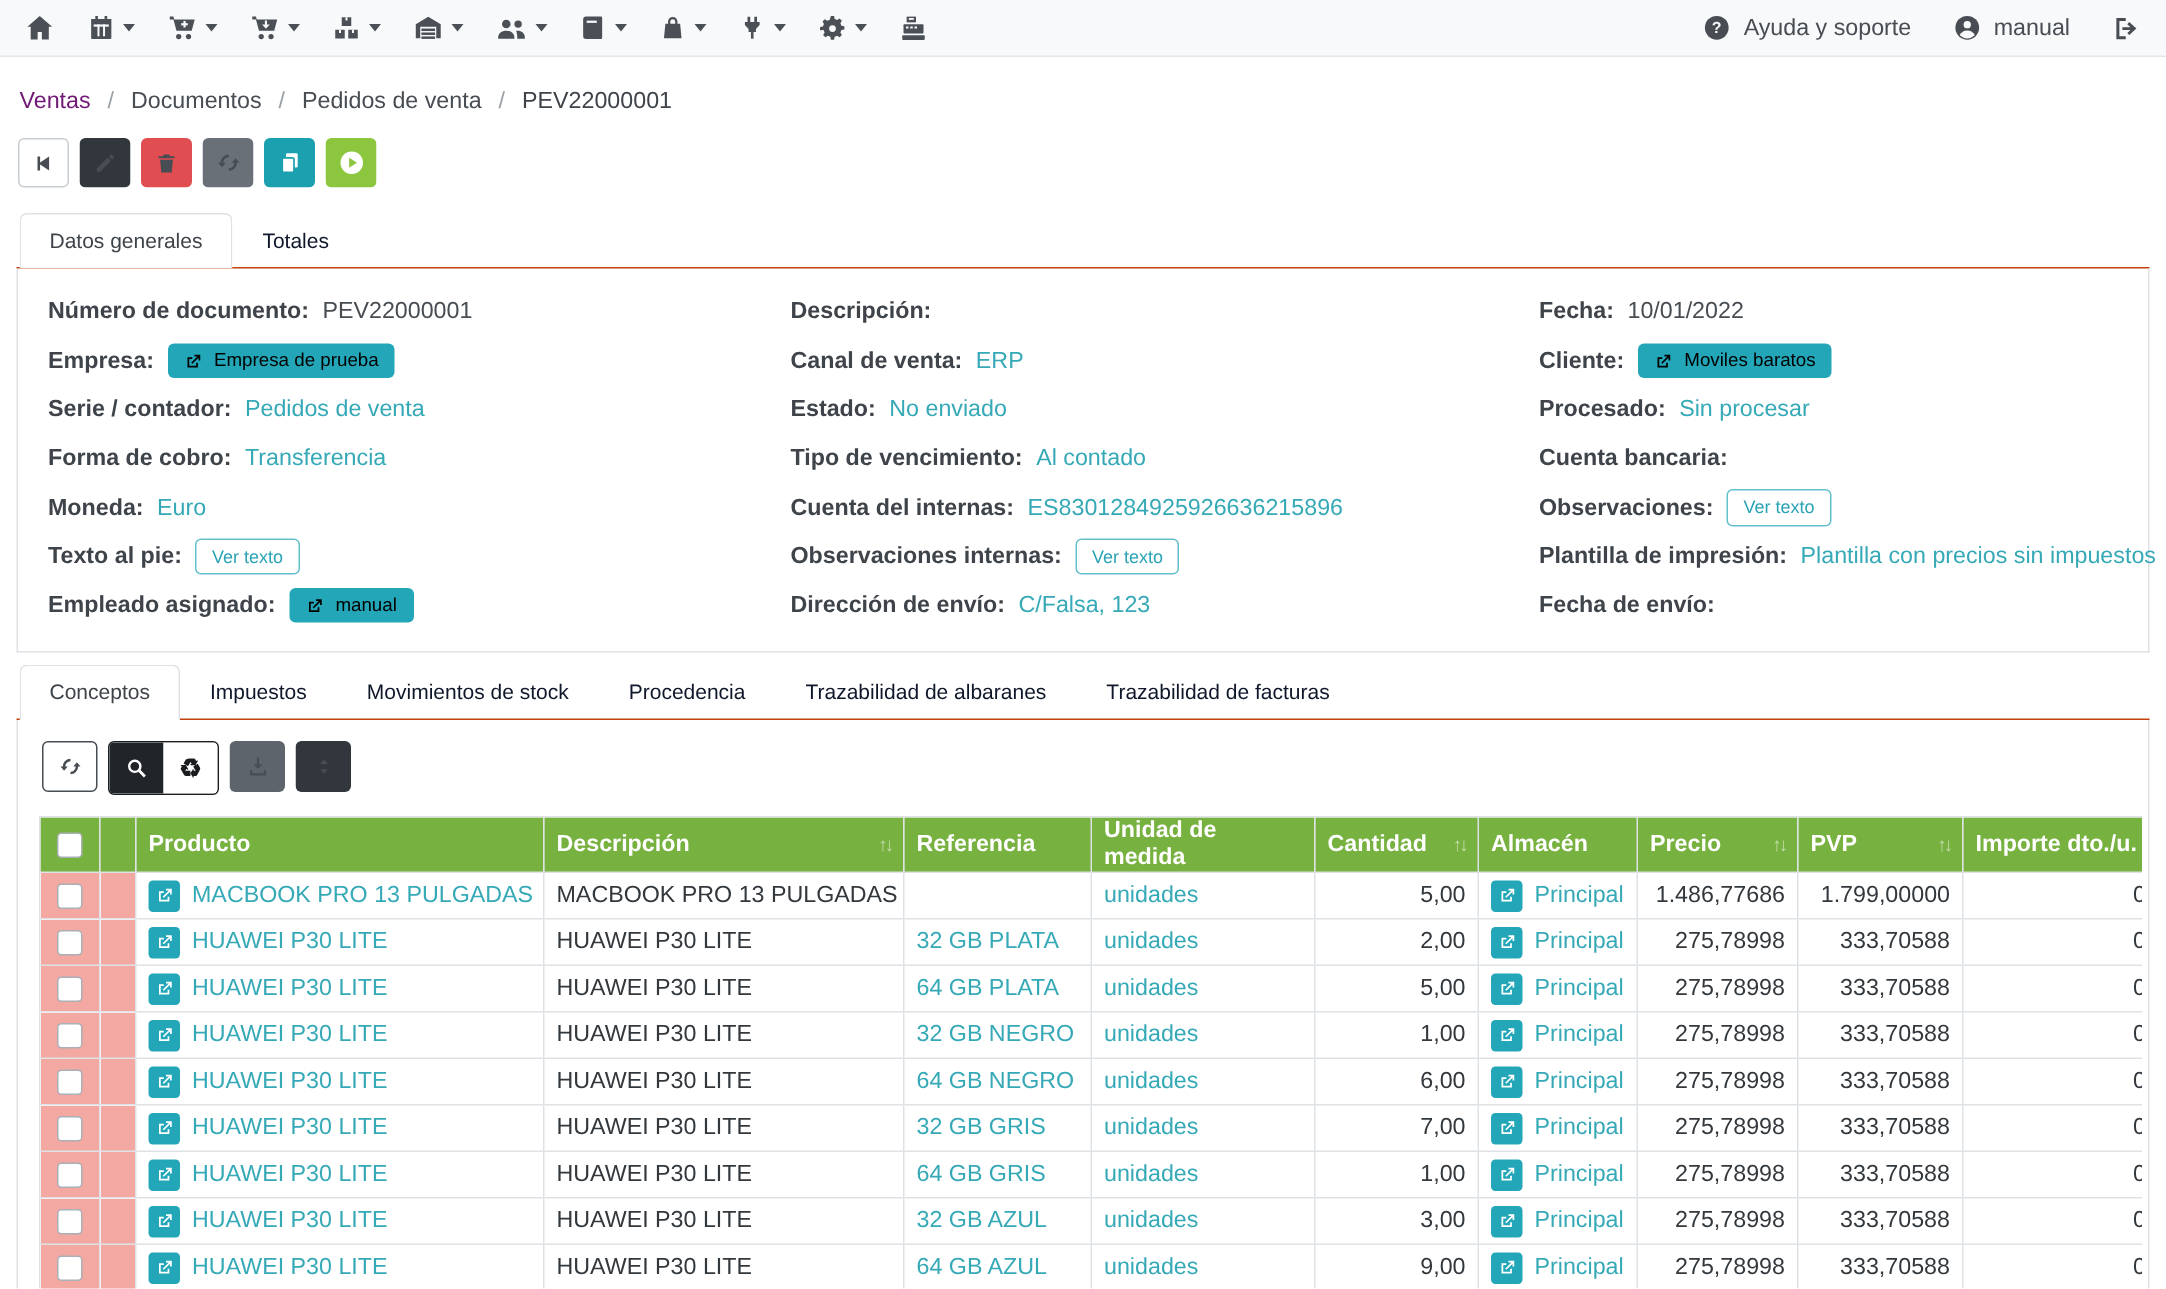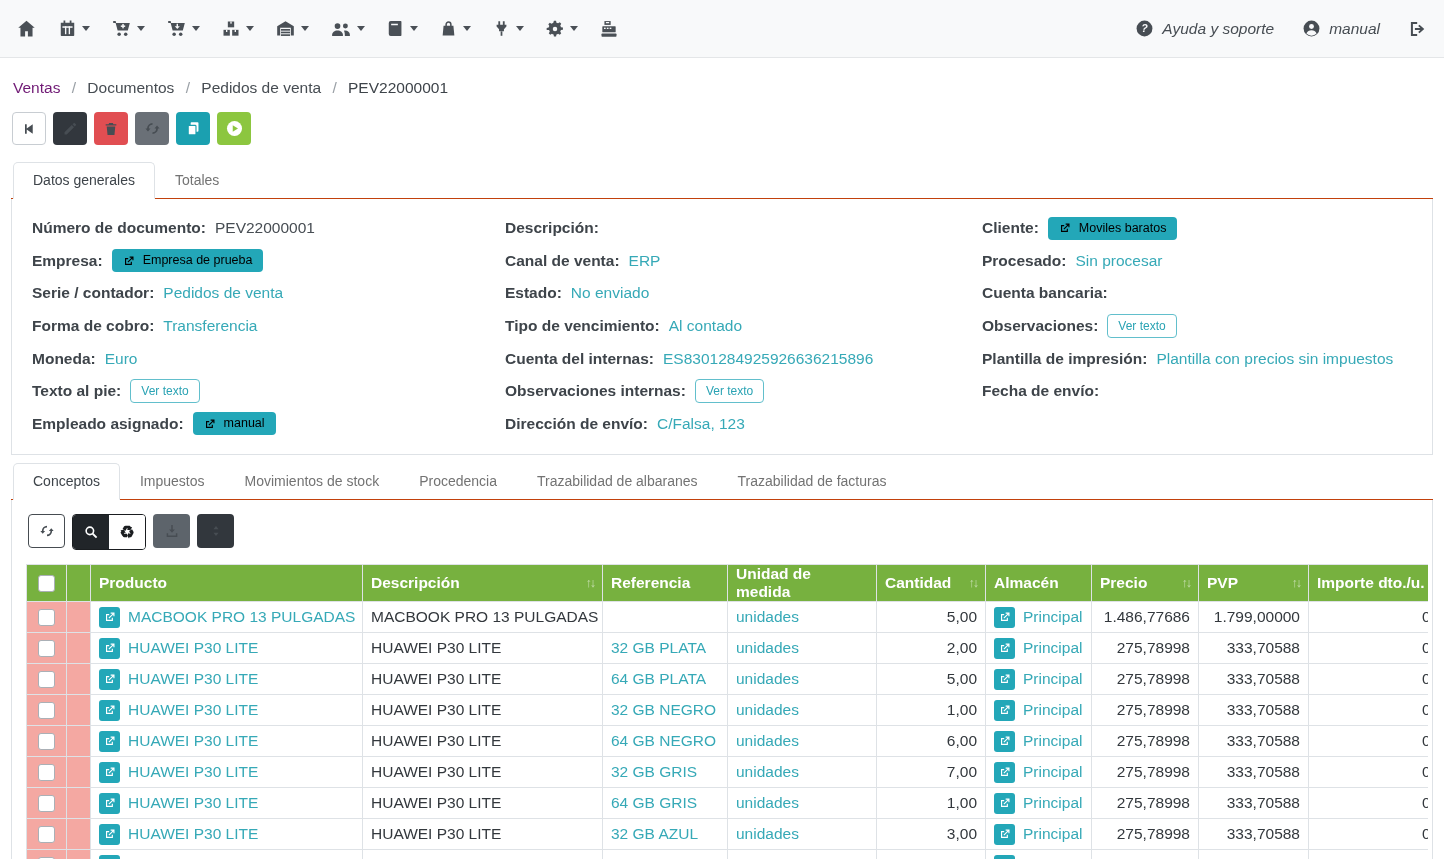--- a/index.html
+++ b/index.html
@@ -1,21 +1,21 @@
 <!DOCTYPE html>
 <html><head>
 <meta charset="utf-8">
 <style>
   html,body{margin:0;padding:0;background:#fff;width:1444px;height:859px;overflow:hidden;
     font-family:"Liberation Sans",sans-serif;color:#474d53;-webkit-font-smoothing:antialiased;}
   .icon{display:inline-block;vertical-align:middle;}
   svg{display:block;}
 
   
-  .topbar{height:58px;background:#f8f9fa;border-bottom:1px solid #e4e6e8;display:flex;align-items:center;padding:0 16px;box-sizing:border-box;font-style:italic;}
+  .topbar{height:38px;background:#f8f9fa;border-bottom:1px solid #e4e6e8;display:flex;align-items:center;padding:0 16px;box-sizing:border-box;}
   .nav-icons{display:flex;align-items:center;gap:21px;}
   .nav-item{display:flex;align-items:center;gap:5px;color:#4a5056;cursor:pointer;}
   .nav-item svg{fill:#4a5056;}
   .nav-item.home svg{fill:#8cc63f;}
   .caret{width:0;height:0;border-left:4.5px solid transparent;border-right:4.5px solid transparent;border-top:5px solid #4a5056;}
   .topbar-right{margin-left:auto;display:flex;align-items:center;gap:28px;font-size:15.5px;color:#474d53;}
   .topbar-right .tr-item{display:flex;align-items:center;gap:8px;cursor:pointer;}
   .topbar-right svg{fill:#4a5056;}
 
   
@@ -32,28 +32,28 @@
   .abtn.first{background:#fff;border-color:#c8cdd2;}
   .abtn.first svg{fill:#32373d;}
   .abtn.edit{background:#32373d;}
   .abtn.del{background:#e14e52;}
   .abtn.sync{background:#6a7077;}
   .abtn.copy{background:#1ba0b0;}
   .abtn.play{background:#8cc63f;}
 
   
   .nav-tabs{display:flex;border-bottom:1px solid #c2410c;font-size:14px;padding-left:2px;}
-  .tab{padding:9px 19px 10px 19px;color:#737373;cursor:pointer;border:1px solid transparent;margin-bottom:-1px;white-space:nowrap;}
+  .tab{padding:9px 19px 10px 19px;color:#0f172a;cursor:pointer;border:1px solid transparent;margin-bottom:-1px;white-space:nowrap;}
   .tab.active{color:#3e444a;background:#fff;border-color:#dee2e6 #dee2e6 #fff #dee2e6;border-radius:5px 5px 0 0;}
 
   .panel{border:1px solid #dee2e6;border-top:none;box-sizing:border-box;}
   .panel1{padding:13px 20px 14px 20px;margin-bottom:8px;}
 
   
-  .form-grid{display:grid;grid-template-columns:473px 477px 1fr;}
+  .form-grid{display:grid;grid-template-columns:473px 477px 1fr;gap:22px;}
   .fcol{display:flex;flex-direction:column;}
   .field{height:32.6px;display:flex;align-items:center;font-size:15.5px;white-space:nowrap;}
   .lbl{font-weight:bold;color:#3e444a;margin-right:9px;}
   .val{color:#474d53;}
   .link{color:#36a9b7;cursor:pointer;text-decoration:none;}
   .btn-teal{background:#23a7b8;color:#000000;border-radius:4px;font-size:12.5px;padding:4px 11px;display:inline-flex;align-items:center;gap:8px;cursor:pointer;line-height:1.2;}
   .btn-teal svg{fill:#fff;}
   .btn-outline{border:1px solid #62bfcc;color:#2aa3b4;background:#fff;border-radius:4px;font-size:12px;padding:4px 10px;cursor:pointer;line-height:1.2;}
 
   
@@ -459,20 +459,24 @@
             <span class="lbl">Observaciones internas:</span>
             <span class="btn-outline">Ver texto</span>
           </div>
         <div class="field">
             <span class="lbl">Dirección de envío:</span>
             <span class="link">C/Falsa, 123</span>
           </div>
       </div>
 
       <div class="fcol">
+        <div class="field">
+            <span class="lbl">Fecha:</span>
+            <span class="val">10/01/2022</span>
+          </div>
         <div class="field">
             <span class="lbl">Cliente:</span>
             <span class="btn-teal">
               <span class="icon">
                 <svg width="12" height="12">
                   <use href="#i-ext"></use>
                 </svg>
               </span>
               <span>Moviles baratos</span>
             </span>

